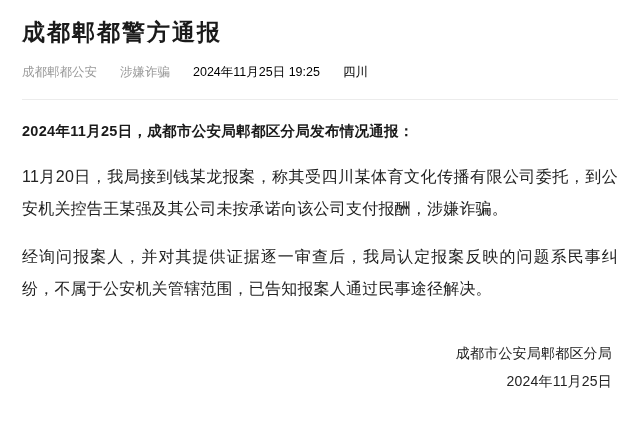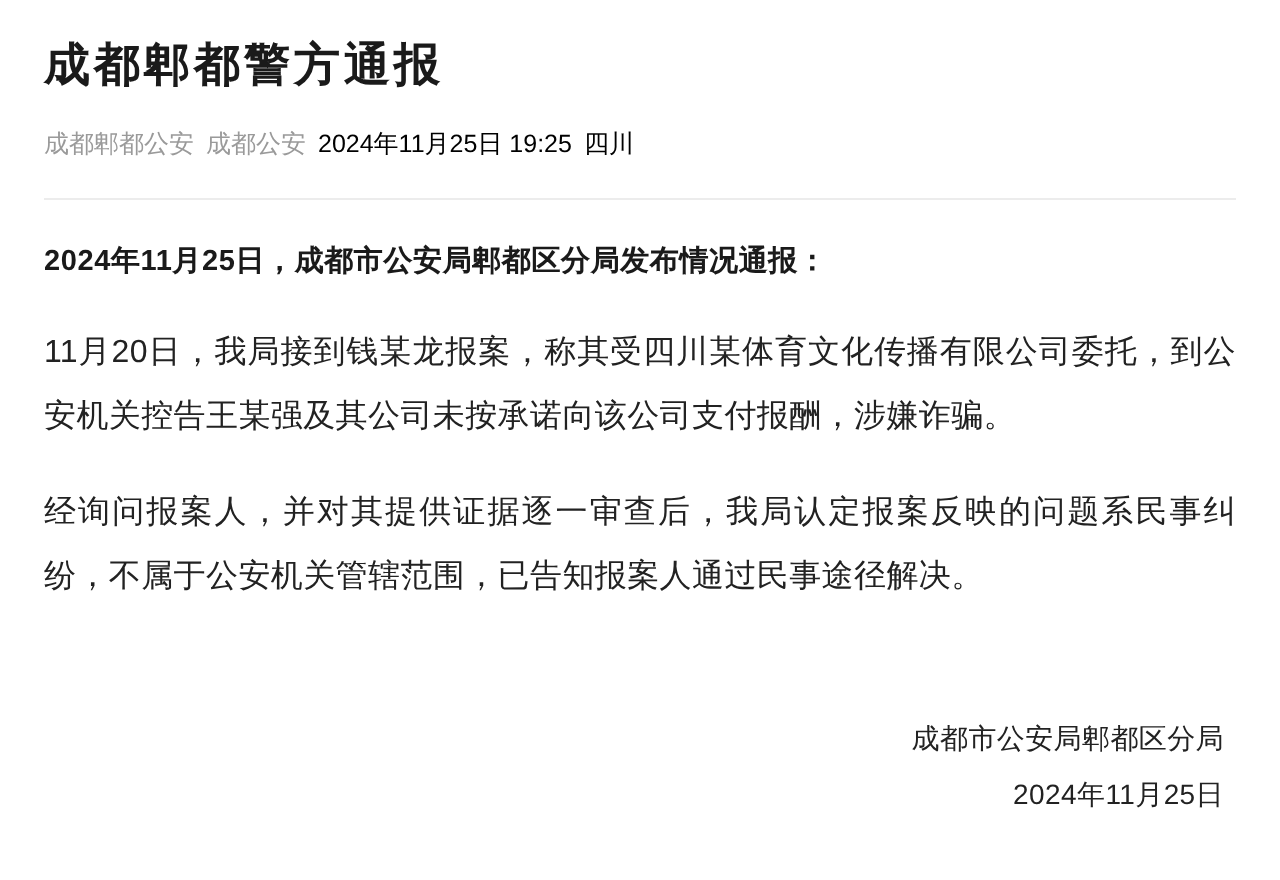--- a/index.html
+++ b/index.html
@@ -25,21 +25,21 @@
     font-size: 23px;
     font-weight: bold;
     letter-spacing: 2px;
     color: #1a1a1a;
     line-height: 1.3;
     margin: 0 0 16px 0;
   }
   .meta {
     display: flex;
     align-items: center;
-    gap: 6px;
+    gap: 23px;
     font-size: 12.5px;
     color: #9a9a9a;
     margin-bottom: 18px;
   }
   .meta .source {
     color: #9a9a9a;
   }
   .meta .tag {
     color: #000000;
   }
@@ -59,41 +59,41 @@
   }
   .para {
     font-size: 16px;
     color: #222222;
     line-height: 2.0;
     margin: 0 0 16px 0;
     letter-spacing: 0.2px;
     text-align: justify;
   }
   .signature {
-    margin-top: 50px;
+    margin-top: 34px;
     text-align: right;
     font-size: 14px;
     color: #222222;
     line-height: 2.0;
     letter-spacing: 0.2px;
   }
   .signature div {
     padding-right: 6px;
   }
 </style>
 </head>
 <body>
 
 <div class="page">
 
   <h1 class="headline">成都郫都警方通报</h1>
 
   <div class="meta">
     <span class="source">成都郫都公安</span>
-    <span class="source">成都公安</span>
+    <span class="source">涉嫌诈骗</span>
     <span class="tag">2024年11月25日 19:25</span>
     <span class="tag">四川</span>
   </div>
 
   <div class="divider"></div>
 
   <p class="lead">2024年11月25日，成都市公安局郫都区分局发布情况通报：</p>
 
   <p class="para">11月20日，我局接到钱某龙报案，称其受四川某体育文化传播有限公司委托，到公安机关控告王某强及其公司未按承诺向该公司支付报酬，涉嫌诈骗。</p>
 

